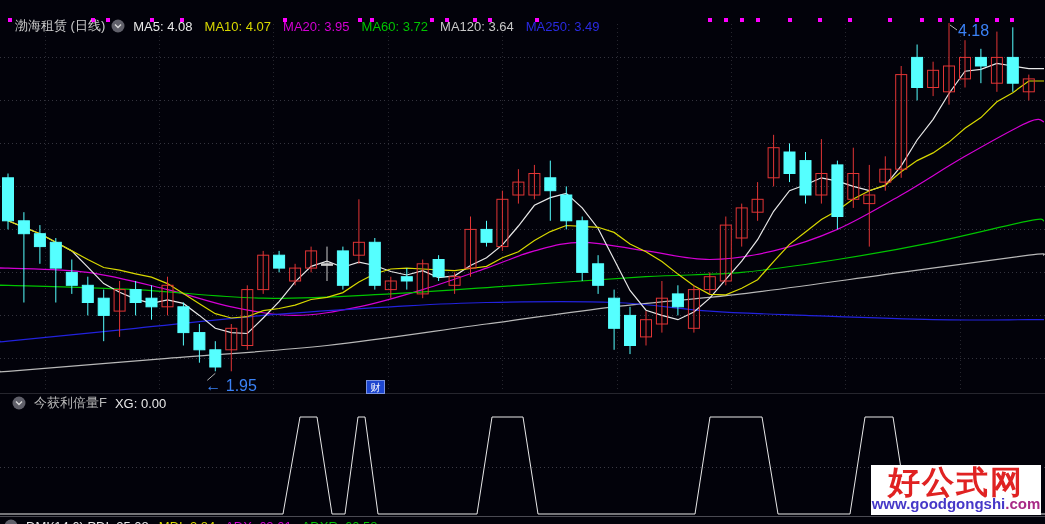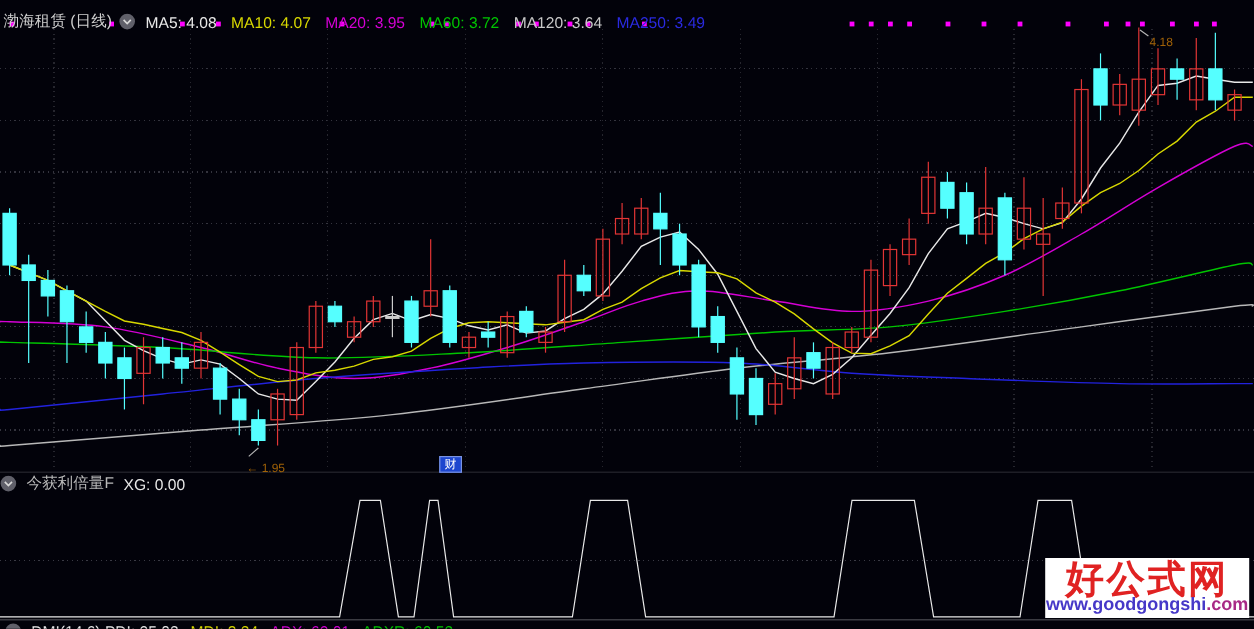--- a/index.html
+++ b/index.html
@@ -1,29 +1,29 @@
 <!DOCTYPE html>
 <html><head>
 <meta charset="utf-8">
 <style>
   html,body{margin:0;padding:0;overflow:hidden;background:#02020a;}
   body{width:1045px;height:524px;position:relative;font-family:"Liberation Sans","DejaVu Sans",sans-serif;}
   #app{position:absolute;inset:0;width:1045px;height:524px;}
   #chart-svg{position:absolute;left:0;top:0;z-index:1;}
   .hdr{position:absolute;left:0;display:flex;align-items:center;z-index:5;white-space:nowrap;}
-  .main-hdr{top:8px;height:20px;padding-left:3px;}
-  .sub-hdr{top:394px;height:18px;padding-left:0;}
+  .main-hdr{top:16px;height:20px;padding-left:15px;}
+  .sub-hdr{top:394px;height:18px;padding-left:12px;}
   .dmi-hdr{top:517px;height:18px;padding-left:4px;}
   .ttl{color:#cfcfcf;font-size:13px;margin-right:6px;}
   .ma{font-size:13px;margin-right:12px;}
   .icon-chevron{width:14px;height:14px;margin-right:8px;display:inline-block;}
   .sub-name{color:#b8b8b8;font-size:13px;margin-right:8px;}
   .sub-val{color:#e8e8e8;font-size:13px;}
   .dmi-seg{font-size:13px;margin-right:10px;}
-  .anno{position:absolute;z-index:4;color:#a16207;font-size:10px;margin-top:8px;}
+  .anno{position:absolute;z-index:4;color:#3b82f6;font-size:16px;}
   #news-marker{position:absolute;left:366px;top:380px;width:19px;height:14px;z-index:4;
     background:#1d46cf;border:1px solid #7a93e0;color:#ffffff;font-size:10px;line-height:13px;
     text-align:center;box-sizing:border-box;}
   .sep{position:absolute;left:0;width:1045px;height:1px;z-index:3;}
   #sep1{top:393px;background:#26262e;}
   #sep2{top:516px;background:#4a4a52;}
   #logo{position:absolute;left:871px;top:465px;width:170px;height:50px;background:#ffffff;z-index:6;
     display:flex;flex-direction:column;align-items:center;justify-content:center;}
   .logo-title{color:#e02222;font-size:32px;font-weight:bold;letter-spacing:2px;line-height:26px;}
   .logo-url{font-size:15px;font-weight:bold;line-height:17px;}

